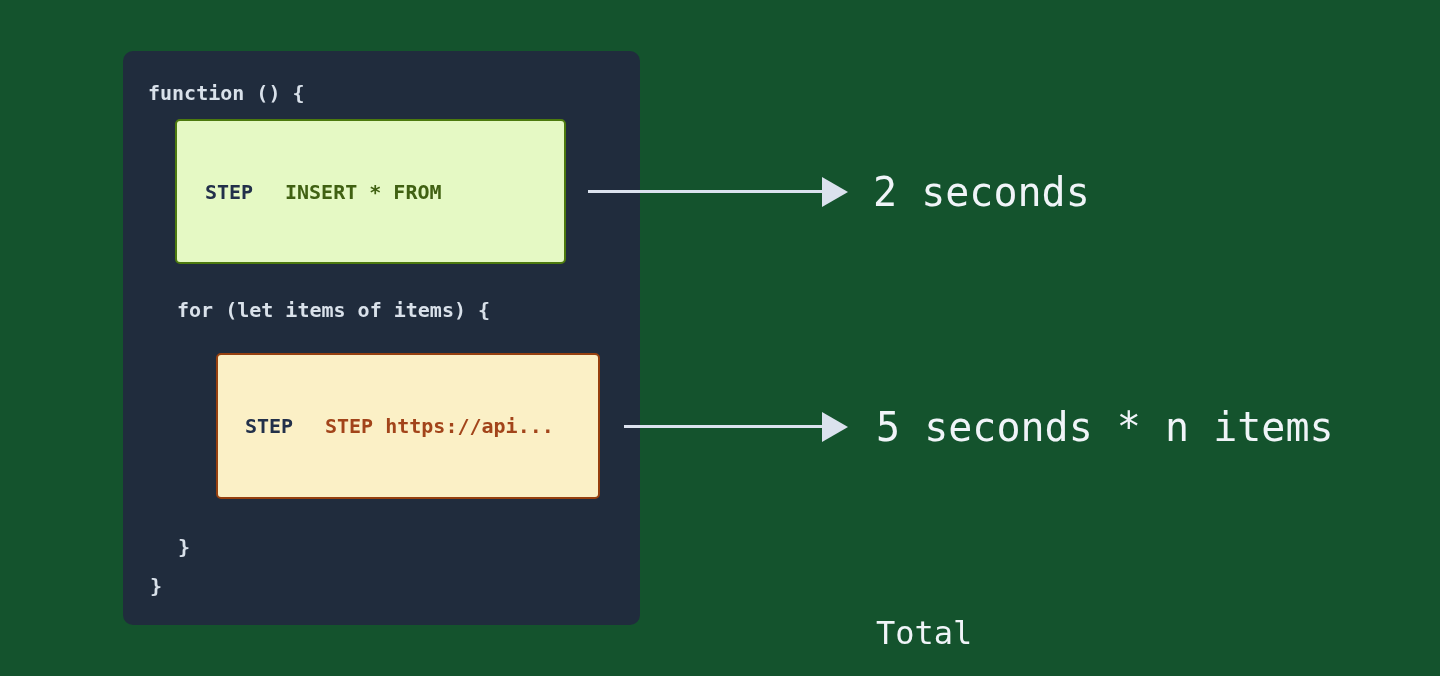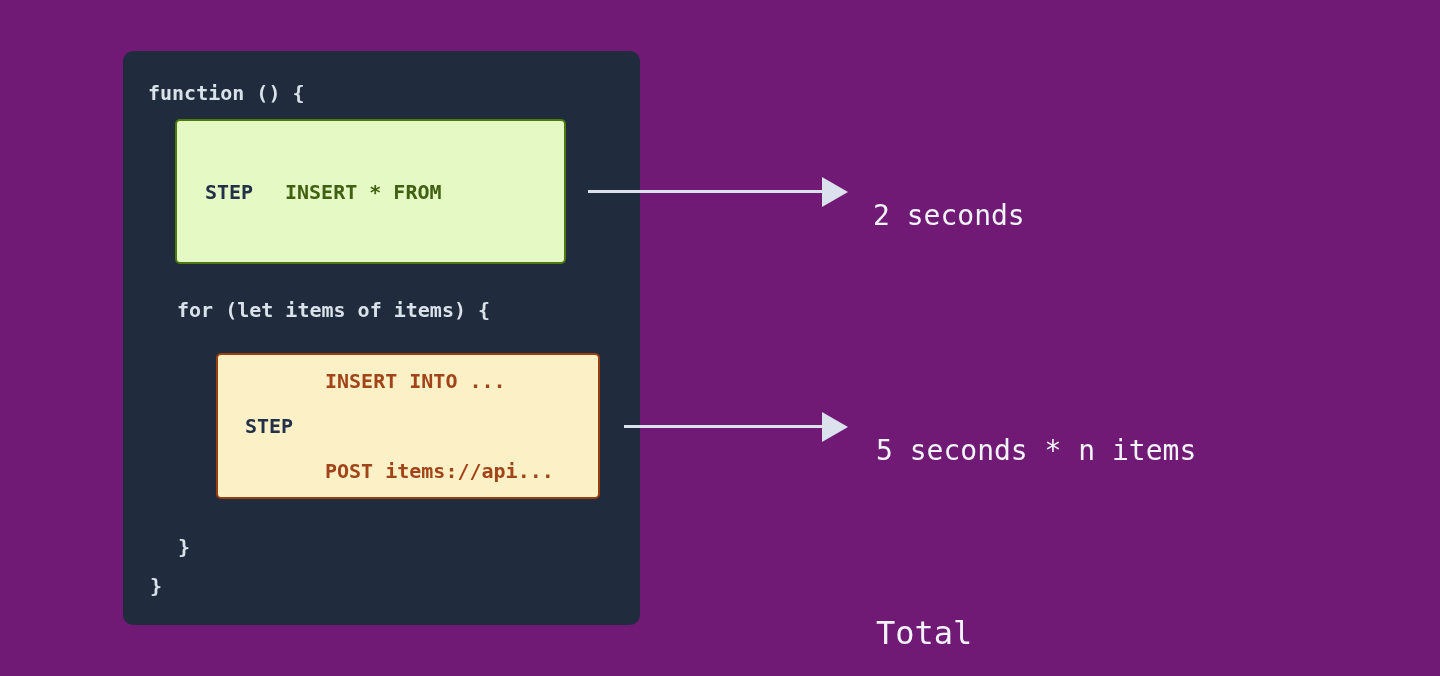--- a/index.html
+++ b/index.html
@@ -4,21 +4,21 @@
 <style>
   html, body {
     margin: 0;
     padding: 0;
     background: #0a0e17;
   }
   #canvas {
     position: relative;
     width: 1440px;
     height: 676px;
-    background: #701a75;
+    background: #14532d;
     overflow: hidden;
     font-family: "DejaVu Sans Mono", "Liberation Mono", monospace;
   }
   
   .code-panel {
     position: absolute;
     left: 123px;
     top: 51px;
     width: 517px;
     height: 574px;
@@ -108,25 +108,24 @@
   .arrow-1 { left: 588px; top: 177px; width: 260px; }
   .arrow-1 .arrow-line { width: 234px; }
   .arrow-1 .arrow-head { left: 234px; }
   .arrow-2 { left: 624px; top: 412px; width: 224px; }
   .arrow-2 .arrow-line { width: 198px; }
   .arrow-2 .arrow-head { left: 198px; }
 
   
   .timing-label {
     position: absolute;
-    font-size: 28px;
+    font-size: 40px;
     line-height: 40px;
     color: #f0f4f8;
     white-space: pre;
-    margin-top: 24px;
   }
   .timing-1 { left: 873px; top: 172px; }
   .timing-2 { left: 876px; top: 407px; }
   .total-block {
     position: absolute;
     left: 876px;
     top: 528px;
     font-size: 32px;
     line-height: 42px;
     color: #f0f4f8;
@@ -147,22 +146,21 @@
     <div class="step-lines">
       <div>INSERT * FROM</div>
     </div>
   </div>
 
   <div class="code-line line-for-open">for (let items of items) {</div>
 
   <div class="step-box step-box-2">
     <div class="step-label">STEP</div>
     <div class="step-lines">
-      <div>INSERT INTO ...</div>
-      <div>POST items://api...</div>
+      <div>STEP https://api...</div>
     </div>
   </div>
 
   <div class="code-line line-for-close">}</div>
   <div class="code-line line-fn-close">}</div>
 
   <div class="arrow arrow-1">
     <div class="arrow-line"></div>
     <div class="arrow-head"></div>
   </div>

